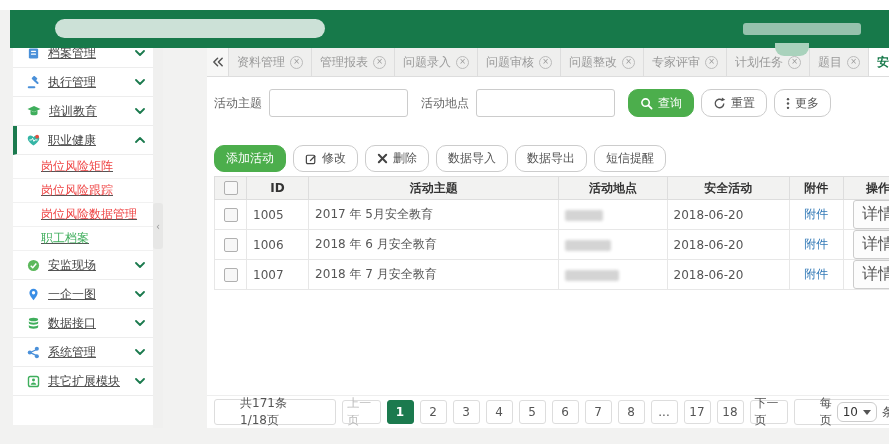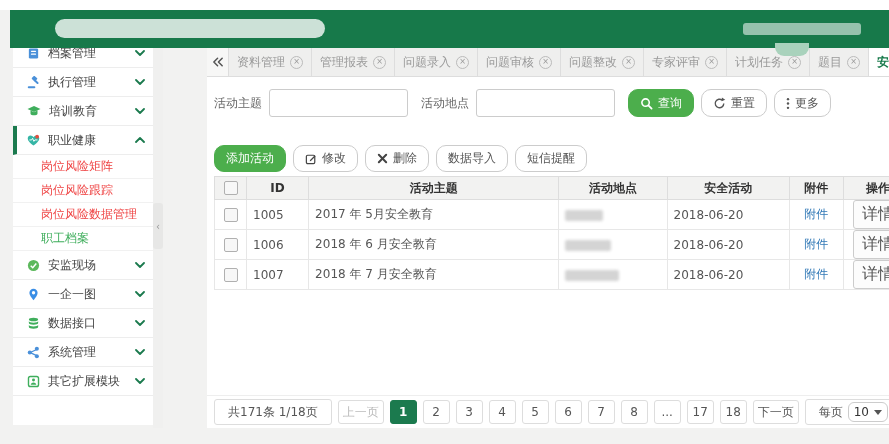--- a/index.html
+++ b/index.html
@@ -12,21 +12,21 @@
   }
   .page{position:relative;width:889px;height:444px;}
   .topstrip{position:absolute;left:0;top:0;width:889px;height:10px;background:#fff;}
   
   .topbar{position:absolute;left:10px;top:10px;width:879px;height:38px;background:#17794a;}
   .redact{position:absolute;border-radius:10px;background:rgba(255,255,255,.78);}
   .redact-left{left:45px;top:9px;width:270px;height:19px;}
   .redact-right{right:28px;top:13px;width:118px;height:12px;background:rgba(255,255,255,.55);border-radius:3px;}
   
   .sidebar{position:absolute;left:13px;top:48px;width:140px;height:377px;background:#fff;overflow:hidden;}
-  .side-list{margin-top:-9px;}
+  .side-list{margin-top:-9px;text-decoration:underline;}
   .side-item{
     height:28px;display:flex;align-items:center;gap:8px;
     padding:0 8px 0 14px;border-bottom:1px solid #ededed;background:#fff;cursor:pointer;
   }
   .side-item .lbl{flex:1;color:#444;}
   .side-item.active{border-left:4px solid #1b7a4e;padding-left:10px;}
   .side-sub{background:#fff;}
   .side-sub-item{
     height:23px;display:flex;align-items:center;
     padding-left:28px;border-bottom:1px solid #f1f1f1;color:#ef4444;cursor:pointer;
@@ -96,21 +96,21 @@
     display:inline-block;padding:3px 8px;border:1px solid #ccc;border-radius:3px;
     background:#fcfcfc;color:#555;font-size:16px;cursor:pointer;
   }
   
   .pagination{
     position:absolute;left:0;bottom:0;width:713px;height:33px;
     display:flex;align-items:center;gap:6px;padding-left:7px;box-sizing:border-box;
     border-top:1px solid #eee;background:#fff;
   }
   .pg-box{
-    display:inline-flex;align-items:center;height:24px;padding:0 13px;
+    display:inline-flex;align-items:center;height:24px;padding:0 25px;
     border:1px solid #ddd;border-radius:3px;background:#fff;color:#555;cursor:default;
   }
   .pg-btn{cursor:pointer;min-width:27px;justify-content:center;padding:0 4px;box-sizing:border-box;}
   .pg-btn.disabled{color:#bbb;cursor:default;}
   .pg-btn.active{background:#1b7a4e;border-color:#1b7a4e;color:#fff;font-weight:bold;}
   .perpage{gap:5px;}
   .pp-select{
     display:inline-flex;align-items:center;gap:5px;border:1px solid #ccc;border-radius:6px;
     height:18px;padding:0 5px;background:#fff;cursor:pointer;color:#333;
   }
@@ -387,20 +387,23 @@
         <button class="btn">
           <span class="icon">
             <svg viewBox="0 0 12 12" width="11" height="11">
               <path d="M2 2l8 8M10 2l-8 8" stroke="#444" stroke-width="2.2" stroke-linecap="round"></path>
             </svg>
           </span>
           <span>删除</span>
         </button>
         <button class="btn">
           <span>数据导入</span>
+        </button>
+        <button class="btn">
+          <span>数据导出</span>
         </button>
         <button class="btn">
           <span>短信提醒</span>
         </button>
       </div>
     <div class="tablewrap">
       <table id="dtable">
           <colgroup>
             <col style="width: 32px;">
             <col style="width: 62px;">

